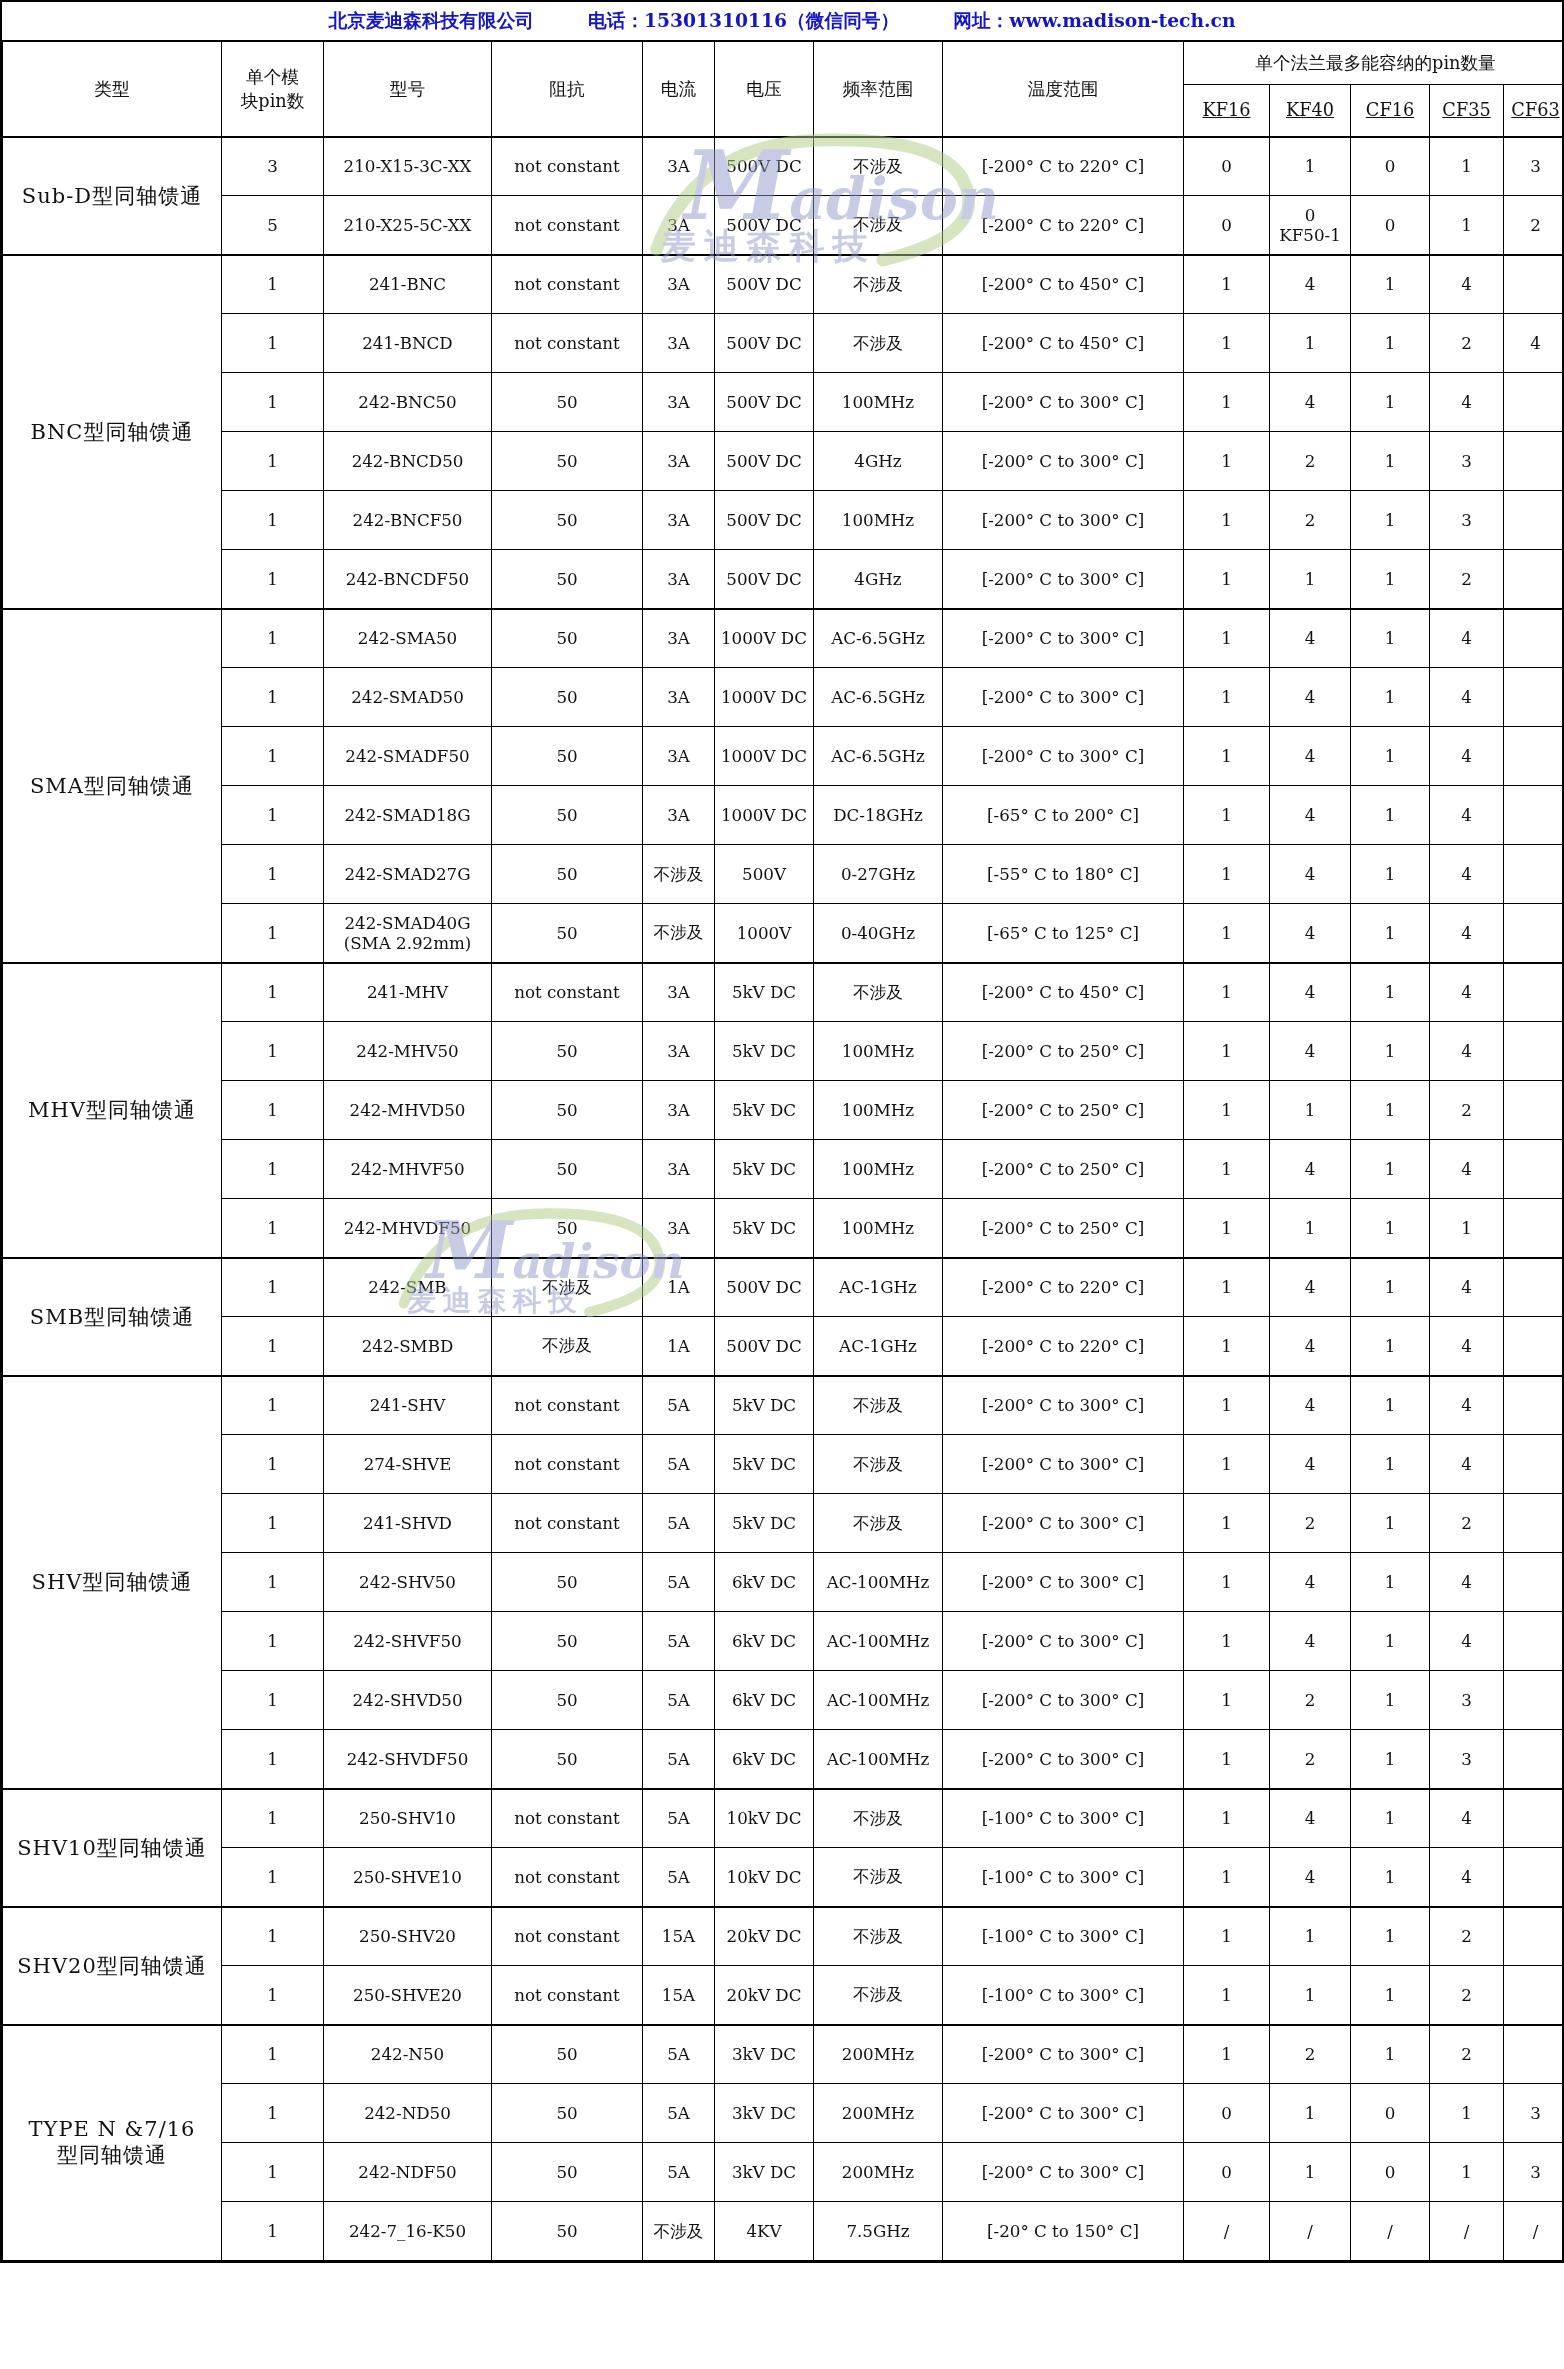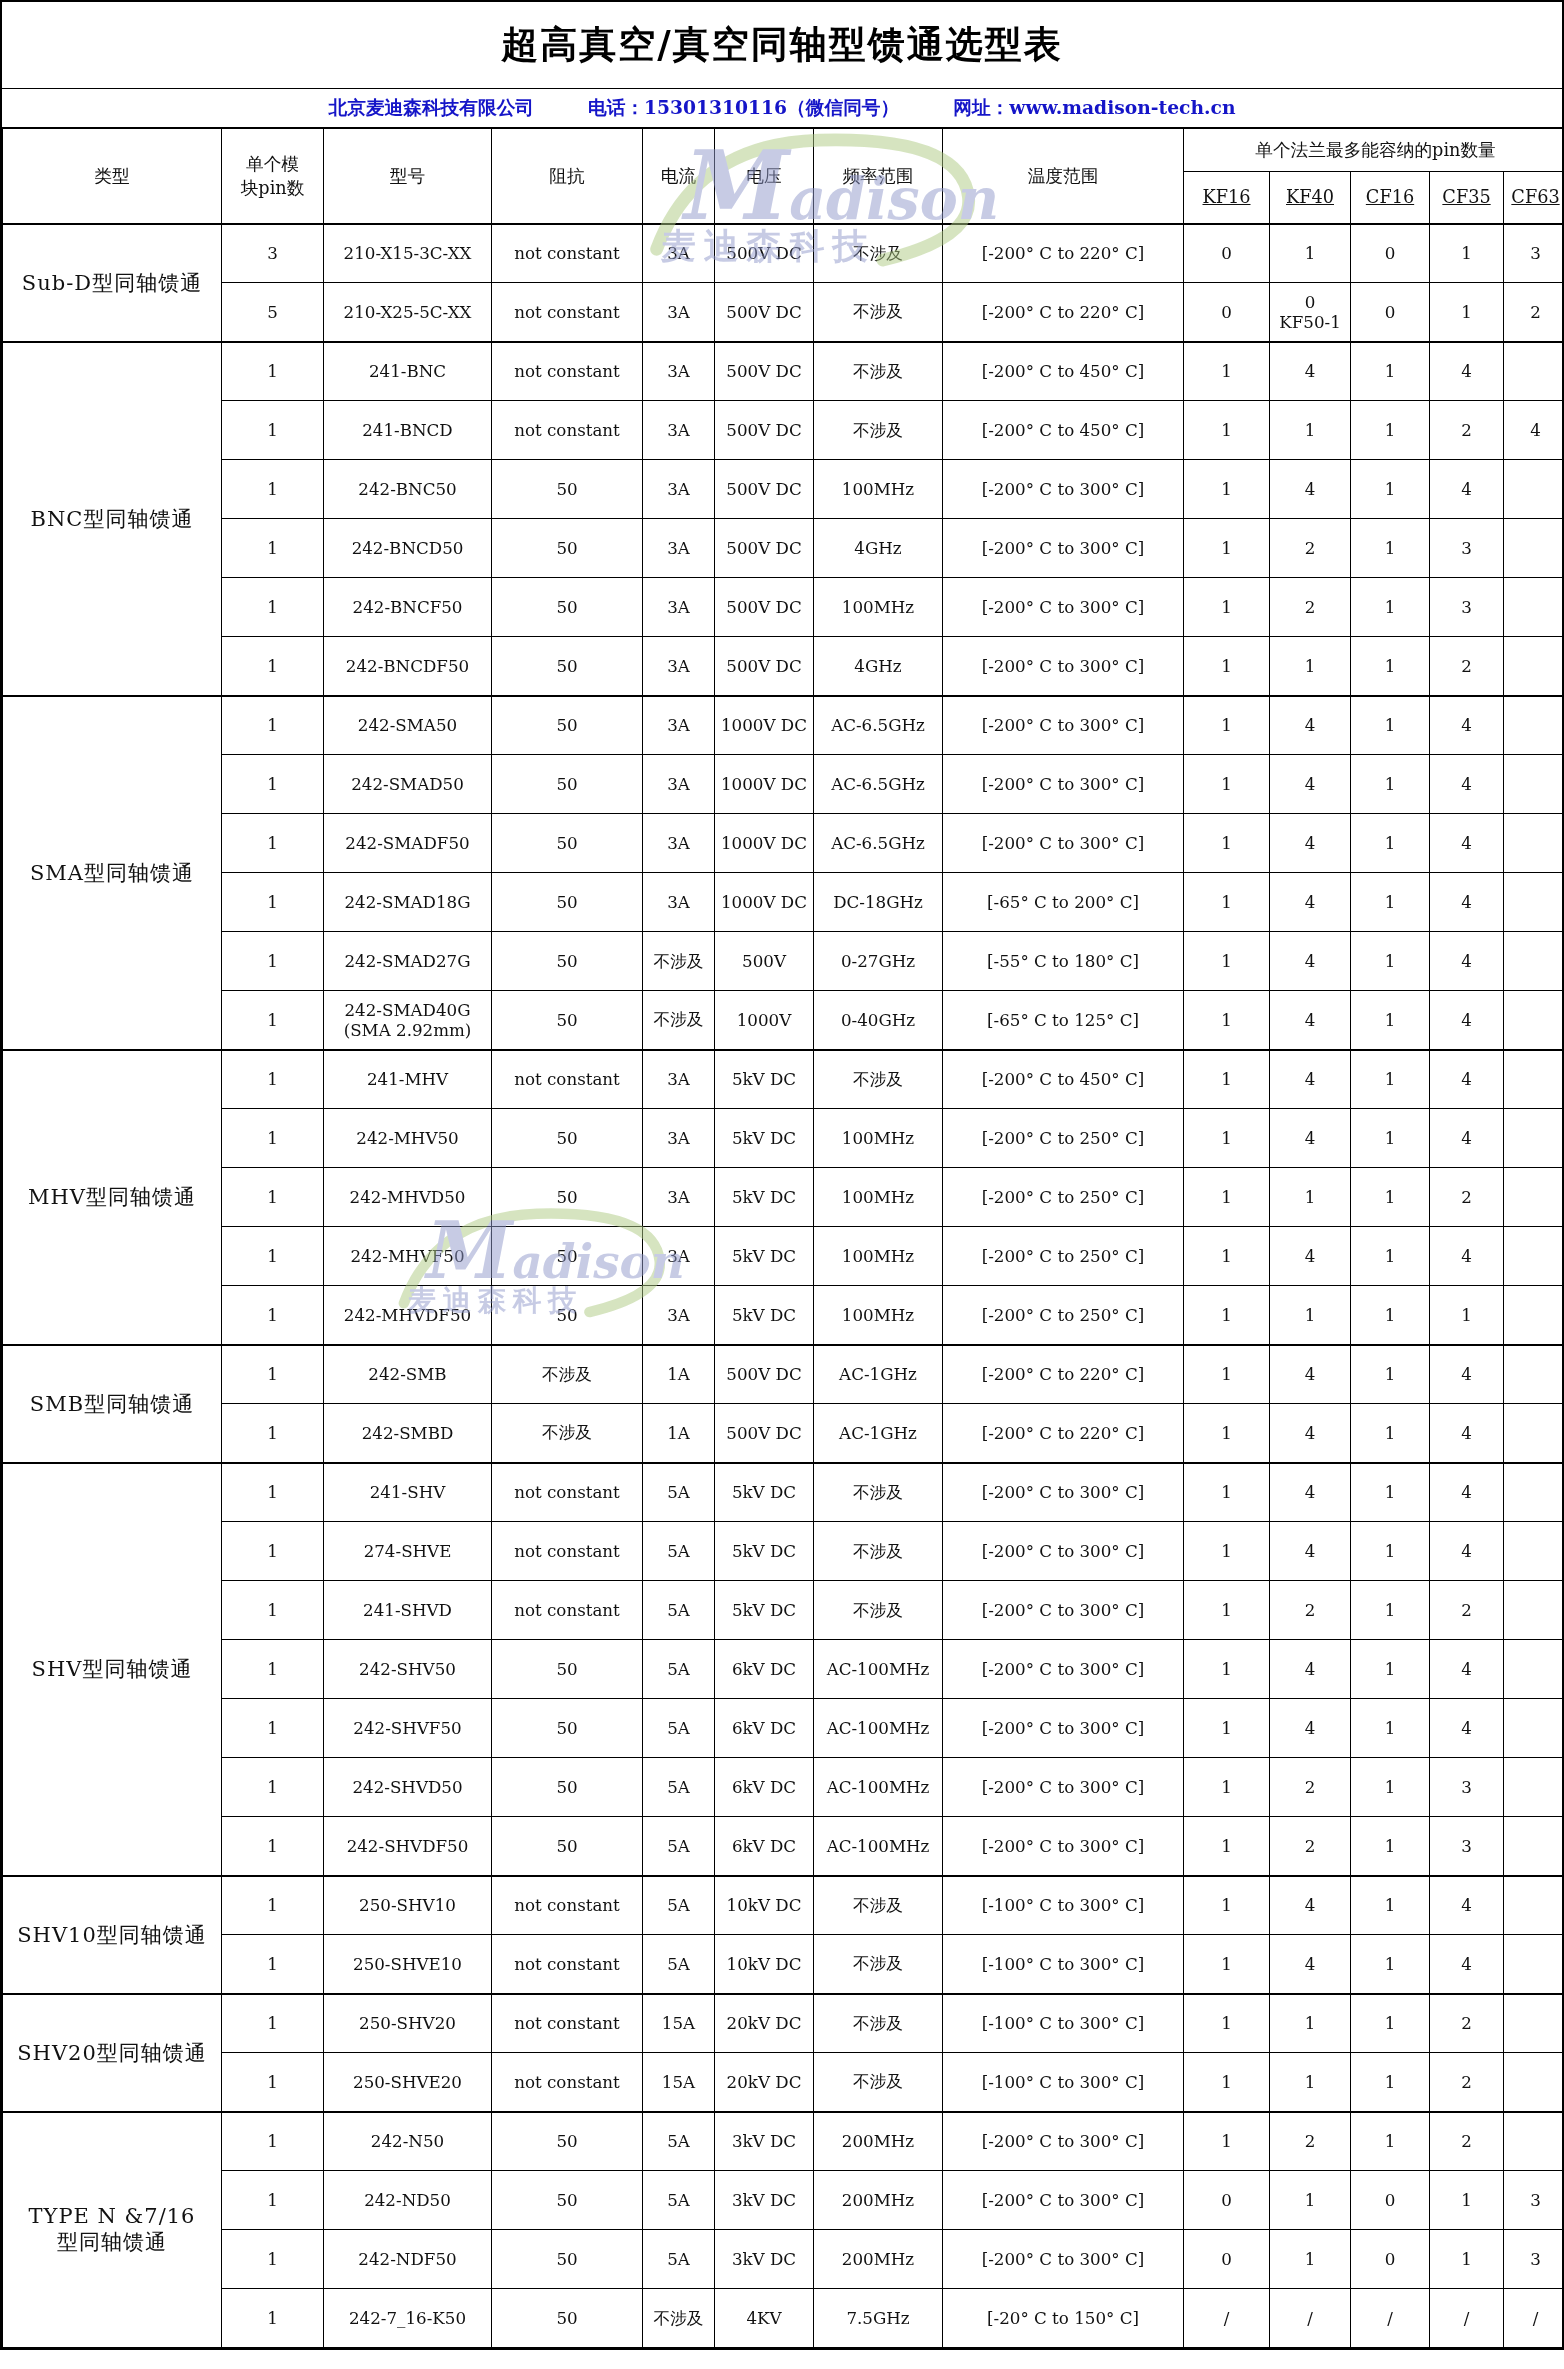--- a/index.html
+++ b/index.html
@@ -78,21 +78,20 @@
     position: absolute; left: 13.8px; top: 85px;
     color: #9099cb; font-size: 35px; font-weight: bold; letter-spacing: 7.9px;
     white-space: nowrap;
   }
 </style>
 </head>
 <body>
 
 <div class="sheet">
 
-  <div class="title-bar">超高真空/真空同轴型馈通选型表</div>
 
   <div class="subtitle-bar">
     <span>北京麦迪森科技有限公司</span>
     <span>电话：15301310116（微信同号）</span>
     <span>网址：www.madison-tech.cn</span>
   </div>
 
   <table class="spec">
     <colgroup>
       <col style="width:219px">

